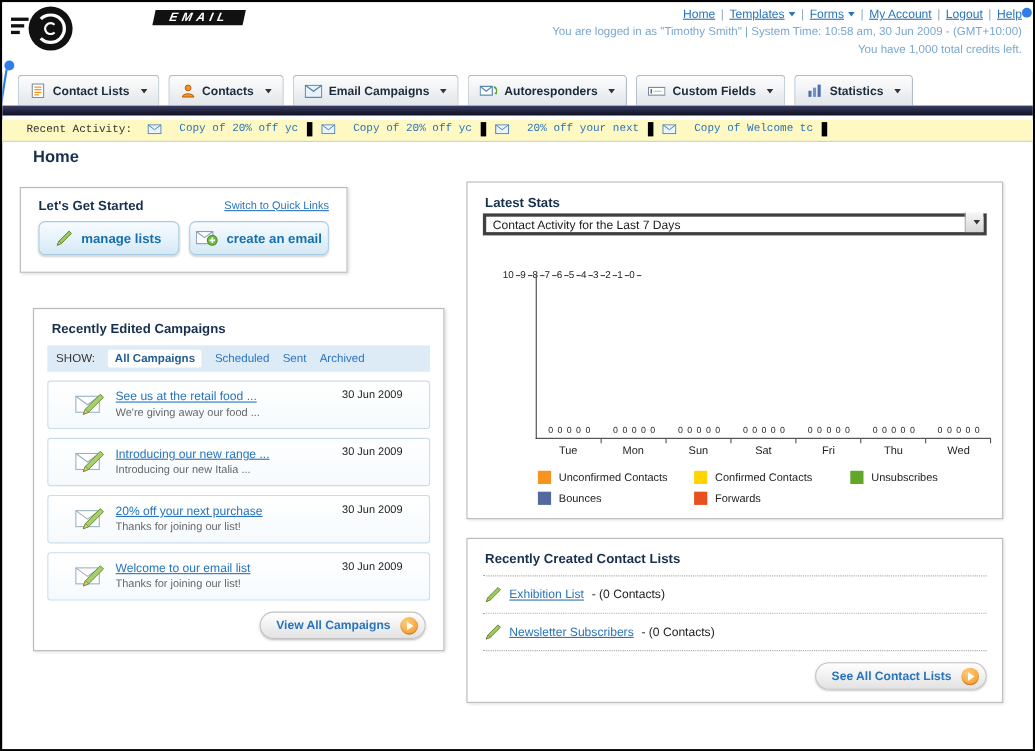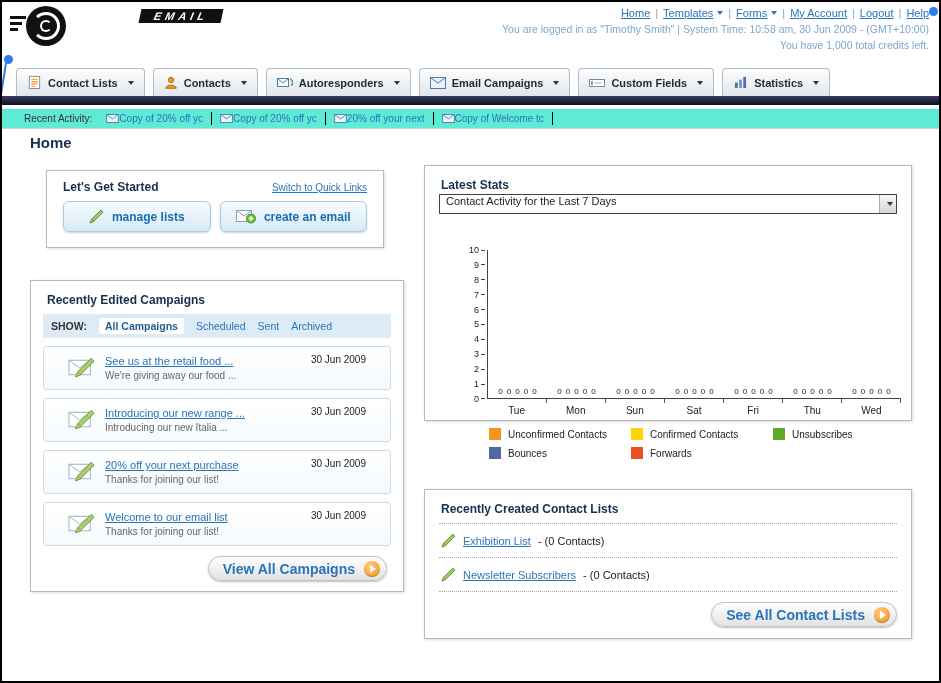--- a/index.html
+++ b/index.html
@@ -32,76 +32,76 @@
   .caret { display:inline-block; width:0; height:0; border-left:3px solid transparent; border-right:3px solid transparent; border-top:4px solid #333; margin-left:4px; }
   .caret.blue { border-top-color:#2a74bb; }
 
   
   .main-nav { position:absolute; left:14px; top:66px; right:0; height:28px; display:flex; gap:8px; align-items:stretch; }
   .tab { display:inline-flex; align-items:center; gap:6px; padding:0 10px; background:linear-gradient(#fdfdfd,#e2e6ea);
          border:1px solid #aebdc9; border-bottom:none; border-radius:4px 4px 0 0; font-size:11px; font-weight:bold; color:#1b2b3a; cursor:pointer;text-align:center; }
   .dark-bar { position:absolute; left:0; top:94px; right:0; height:9px; background:linear-gradient(#3a3d63,#0e1022); }
 
   
-  .recent-activity { position:absolute; left:0; top:107px; right:0; height:20px; background:#5eead4;
-      border-bottom:1px solid #cfcfcf; display:flex; align-items:center; padding-left:22px; font-size:10px; color:#333; }
+  .recent-activity { position:absolute; left:0; top:107px; right:0; height:20px; background:#fef9c3;
+      border-bottom:1px solid #cfcfcf; display:flex; align-items:center; padding-left:22px; font-size:10px; color:#333;font-family:Liberation Mono, monospace; }
   .ra-label { margin-right:6px; }
-  .ra-item { display:inline-flex; align-items:center; gap:0; padding:0 8px; border-right:1px solid #000000; height:13px;text-align:right; }
+  .ra-item { display:inline-flex; align-items:center; gap:16px; padding:0 8px; border-right:5px solid #000000; height:13px;text-align:right; }
   .ra-link { color:#2a74bb; text-decoration:none; white-space:nowrap; }
   .ico { display:inline-flex; align-items:center; }
 
   
   .page-title { position:absolute; left:28px; top:132px; font-size:15px; font-weight:bold; color:#16304e; }
 
   
   .panel { position:absolute; background:#fff; border:1px solid #b9b9b9; box-shadow:1px 1px 3px rgba(0,0,0,.14); }
   .panel-title { font-weight:bold; font-size:12px; color:#16304e; }
-  #get-started { left:44px; top:168px; width:338px; height:78px; }
+  #get-started { left:16px; top:168px; width:298px; height:78px; }
   #campaigns   { left:28px; top:278px; width:374px; height:312px; }
-  #stats       { left:422px; top:163px; width:488px; height:256px; }
+  #stats       { left:422px; top:163px; width:488px; height:307px; }
   #contact-lists { left:422px; top:487px; width:488px; height:150px; }
 
   
   .gs-head { display:flex; justify-content:space-between; align-items:center; padding:9px 16px 7px; }
   .link-sm { color:#2a74bb; font-size:10px; text-decoration:underline; }
   .gs-buttons { display:flex; gap:9px; padding:0 16px; }
   .gs-btn { flex:1; height:31px; border:1px solid #a9cbe2; border-radius:6px;
     background:linear-gradient(#f8fcff,#d5e9f6); display:flex; align-items:center; justify-content:center; gap:8px;
     font-weight:bold; color:#1670ad; font-size:12px; box-shadow:0 1px 2px rgba(0,0,0,.18); }
 
   
   .cmp-head { padding:9px 16px 6px; }
   .filter-bar { margin:0 12px; background:#ddebf7; padding:4px 8px; display:flex; align-items:center; gap:12px; font-size:10.5px; }
-  .show-label { font-weight:bold; color:#333;text-align:center; }
+  .show-label { font-weight:normal; color:#333;text-align:center; }
   .filter { color:#2a74bb; text-decoration:none; }
   .filter.selected { background:#fff; font-weight:bold; color:#235e92; padding:2px 6px; border-radius:2px; }
   .campaign-list { padding:8px 12px 0; }
   .campaign-row { display:flex; align-items:center; gap:8px; border:1px solid #cbdded; border-radius:3px;
     background:linear-gradient(#ffffff,#f5fafd); padding:5px 24px; margin-bottom:8px; min-height:44px; cursor:pointer; }
   .c-text { flex:1; overflow:hidden; }
   .c-title { display:block; color:#2a74bb; font-size:11px; text-decoration:underline; }
   .c-sub { color:#666; font-size:10px; margin-top:3px; }
   .c-date { font-size:10px; color:#222; align-self:flex-start; margin-top:2px; white-space:nowrap; }
 
   .pill-btn { position:absolute; display:inline-flex; align-items:center; gap:9px; height:25px; padding:0 6px 0 14px;
     border:1px solid #c2c2c2; border-radius:13px; background:linear-gradient(#ffffff,#e2e2e2);
-    font-weight:bold; color:#2a74bb; font-size:14px; box-shadow:0 1px 2px rgba(0,0,0,.25); }
+    font-weight:bold; color:#2a74bb; font-size:11px; box-shadow:0 1px 2px rgba(0,0,0,.25); }
   .view-all { right:16px; bottom:10px; }
   .see-all  { right:14px; bottom:11px; }
   .go-circle { width:16px; height:16px; border-radius:50%; background:radial-gradient(circle at 35% 30%, #ffc976, #f7941d);
     display:flex; align-items:center; justify-content:center; box-shadow:inset 0 -1px 1px rgba(0,0,0,.25); }
   .go-circle::after { content:""; border-left:6px solid #fff; border-top:4px solid transparent; border-bottom:4px solid transparent; margin-left:2px; }
 
   
   .stats-head { padding:9px 16px 4px; }
-  .stats-dd { position:absolute; left:14px; top:28px; right:14px; height:20px; border:1px solid #404040; background:#fff;
-    display:flex; align-items:flex-start; justify-content:space-between; padding-left:6px; font-size:11px; color:#222; cursor:pointer; }
+  .stats-dd { position:absolute; left:14px; top:28px; right:14px; height:20px; border:3px solid #404040; background:#fff;
+    display:flex; align-items:flex-end; justify-content:space-between; padding-left:6px; font-size:11px; color:#222; cursor:pointer; }
   .dd-arrow { width:17px; height:18px; background:linear-gradient(#f6f6f6,#d6d6d6); border-left:1px solid #aaa;
     display:flex; align-items:center; justify-content:center; }
-  .y-axis { position:absolute; left:32px; top:79px; width:28px; height:159px; display:flex; flex-direction:column;
+  .y-axis { position:absolute; left:32px; top:79px; width:28px; height:159px; display:flex; flex-direction:row;
     justify-content:space-between; }
   .ytick { display:flex; align-items:center; justify-content:flex-end; gap:2px; font-size:9px; color:#222; height:10px; line-height:10px; }
   .ymark { width:4px; height:1px; background:#444; }
   .plot { position:absolute; left:62px; top:84px; width:414px; height:149px; border-left:1px solid #444; border-bottom:1px solid #444; }
   .zero-row { position:absolute; left:0; right:0; bottom:2px; display:flex; }
   .zgroup { flex:1; display:flex; justify-content:center; gap:4px; font-size:8px; color:#222; }
   .tick-row { position:absolute; left:62px; top:233px; width:414px; display:flex; }
   .tcell { flex:1; height:4px; border-right:1px solid #555; }
   .tcell:first-child { border-left:1px solid transparent; }
   .day-row { position:absolute; left:62px; top:239px; width:414px; display:flex; }
@@ -177,38 +177,38 @@
           <svg width="14" height="14" viewBox="0 0 16 16">
             <circle cx="8" cy="4.5" r="3" fill="#f7941d" stroke="#b05f10"></circle>
             <path d="M2,14 C2,9.5 14,9.5 14,14 Z" fill="#f7941d" stroke="#b05f10"></path>
           </svg>
         </span>
         <span>Contacts</span>
         <span class="caret"></span>
       </div>
       <div class="tab">
         <span class="ico">
+          <svg width="16" height="12" viewBox="0 0 16 12">
+            <rect x="0.5" y="0.5" width="15" height="11" fill="#eaf3fb" stroke="#4a7fae"></rect>
+            <path d="M0.5,0.5 L8,6 L15.5,0.5" fill="none" stroke="#4a7fae"></path>
+          </svg>
+        </span>
+        <span>Email Campaigns</span>
+        <span class="caret"></span>
+      </div>
+      <div class="tab">
+        <span class="ico">
           <svg width="16" height="14" viewBox="0 0 16 14">
             <rect x="0.5" y="2.5" width="11" height="8" fill="#fff" stroke="#4a7fae"></rect>
             <path d="M0.5,2.5 L6,7 L11.5,2.5" fill="none" stroke="#4a7fae"></path>
             <path d="M13,3 a4,4 0 0 1 2,6" fill="none" stroke="#5aa32a" stroke-width="1.5"></path>
             <path d="M15.7,9.8 L13.4,9.2 L15.2,7.4 Z" fill="#5aa32a"></path>
           </svg>
         </span>
         <span>Autoresponders</span>
-        <span class="caret"></span>
-      </div>
-      <div class="tab">
-        <span class="ico">
-          <svg width="16" height="12" viewBox="0 0 16 12">
-            <rect x="0.5" y="0.5" width="15" height="11" fill="#eaf3fb" stroke="#4a7fae"></rect>
-            <path d="M0.5,0.5 L8,6 L15.5,0.5" fill="none" stroke="#4a7fae"></path>
-          </svg>
-        </span>
-        <span>Email Campaigns</span>
         <span class="caret"></span>
       </div>
       <div class="tab">
         <span class="ico">
           <svg width="16" height="14" viewBox="0 0 16 14">
             <rect x="0.5" y="3.5" width="15" height="7" fill="#fff" stroke="#7a8aa0"></rect>
             <path d="M3,5 V9" stroke="#333" fill="none"></path>
             <path d="M5,7 H12.5" stroke="#9ab8d4" fill="none"></path>
           </svg>
         </span>

